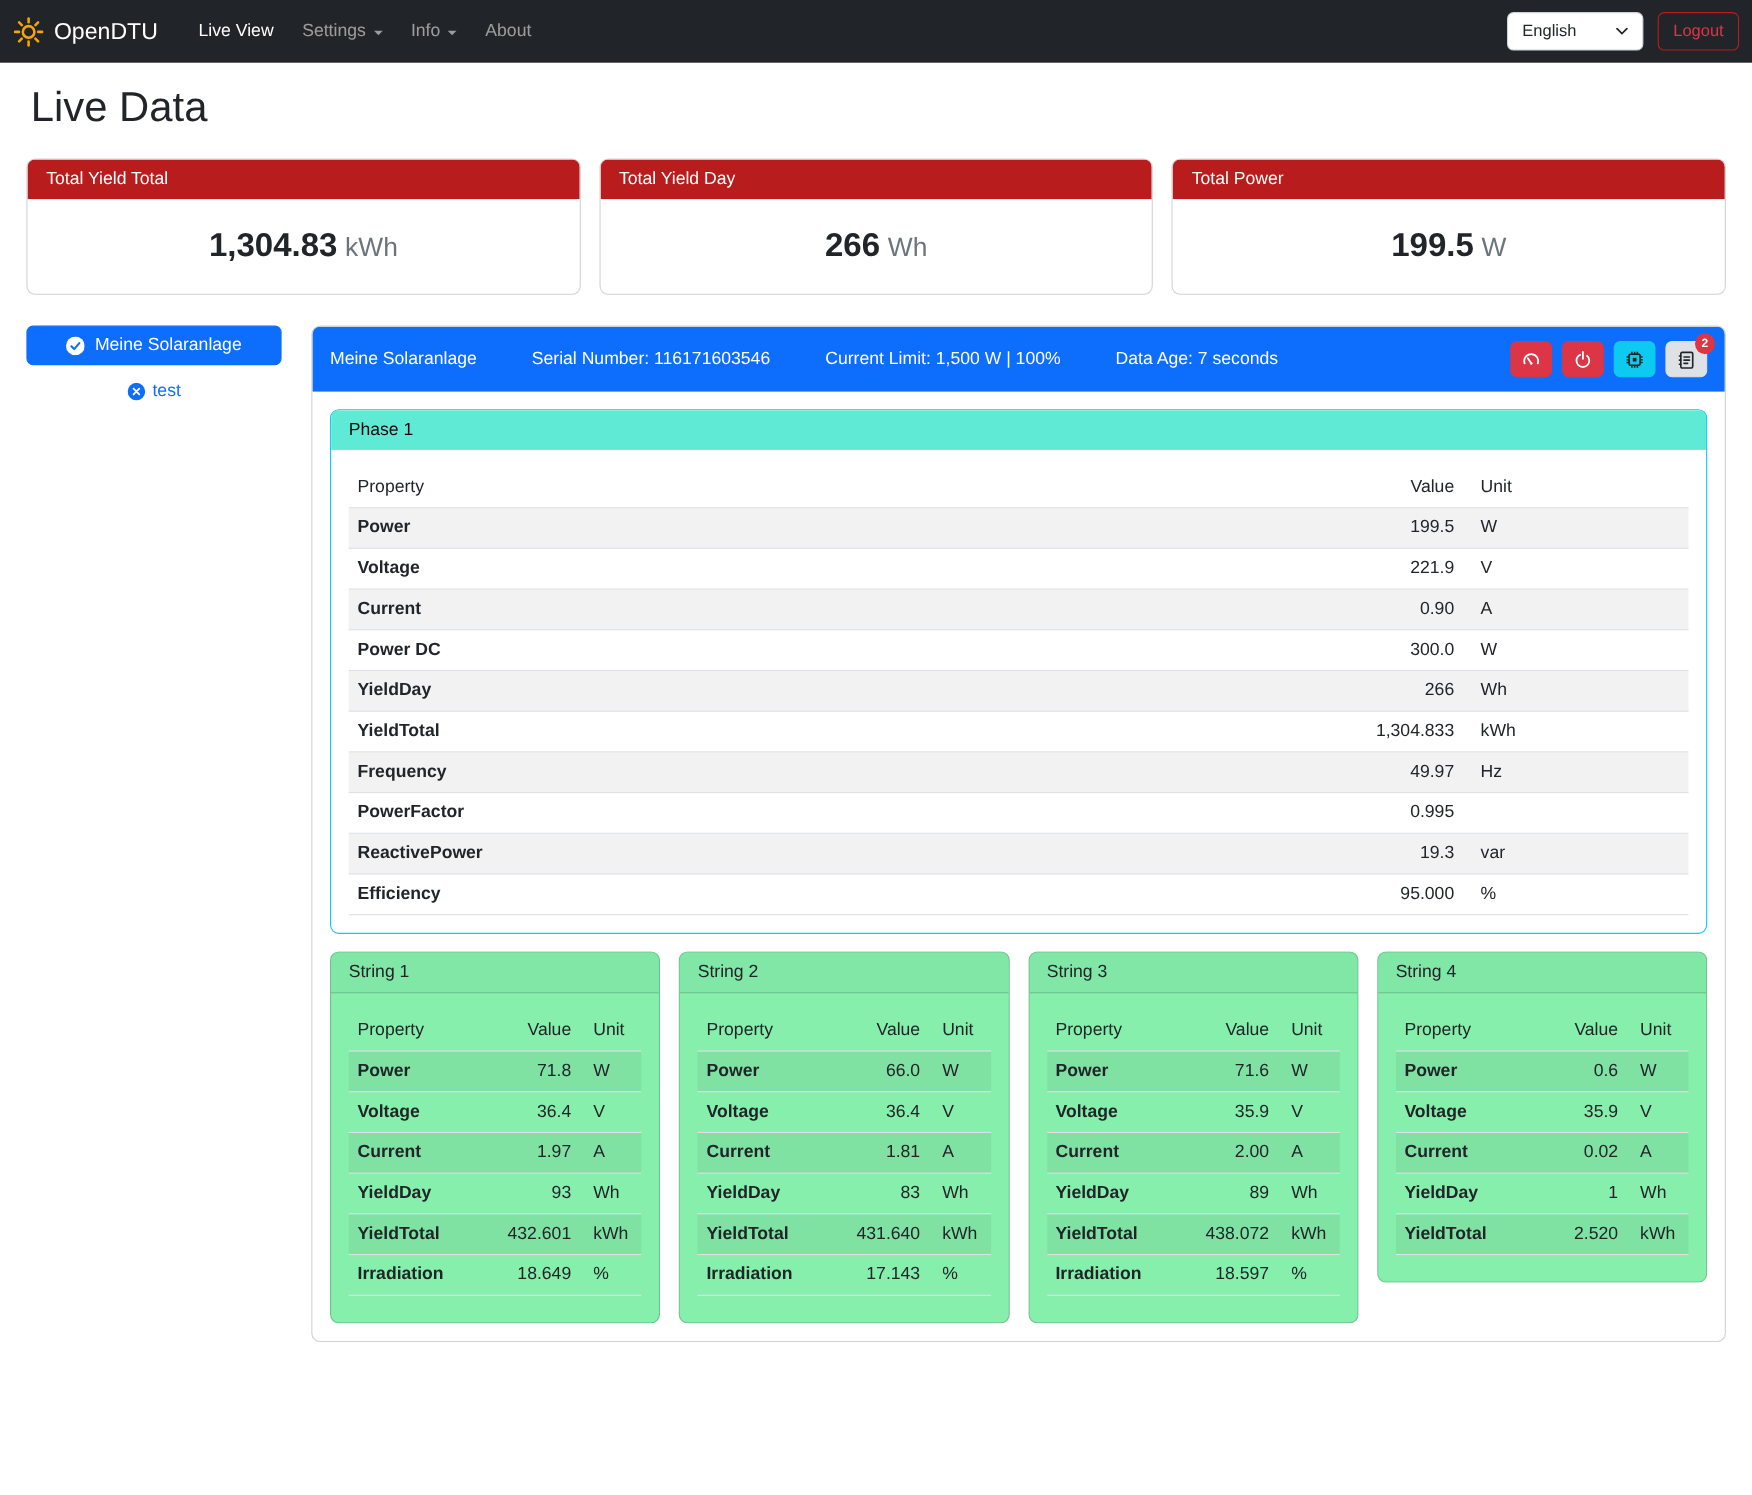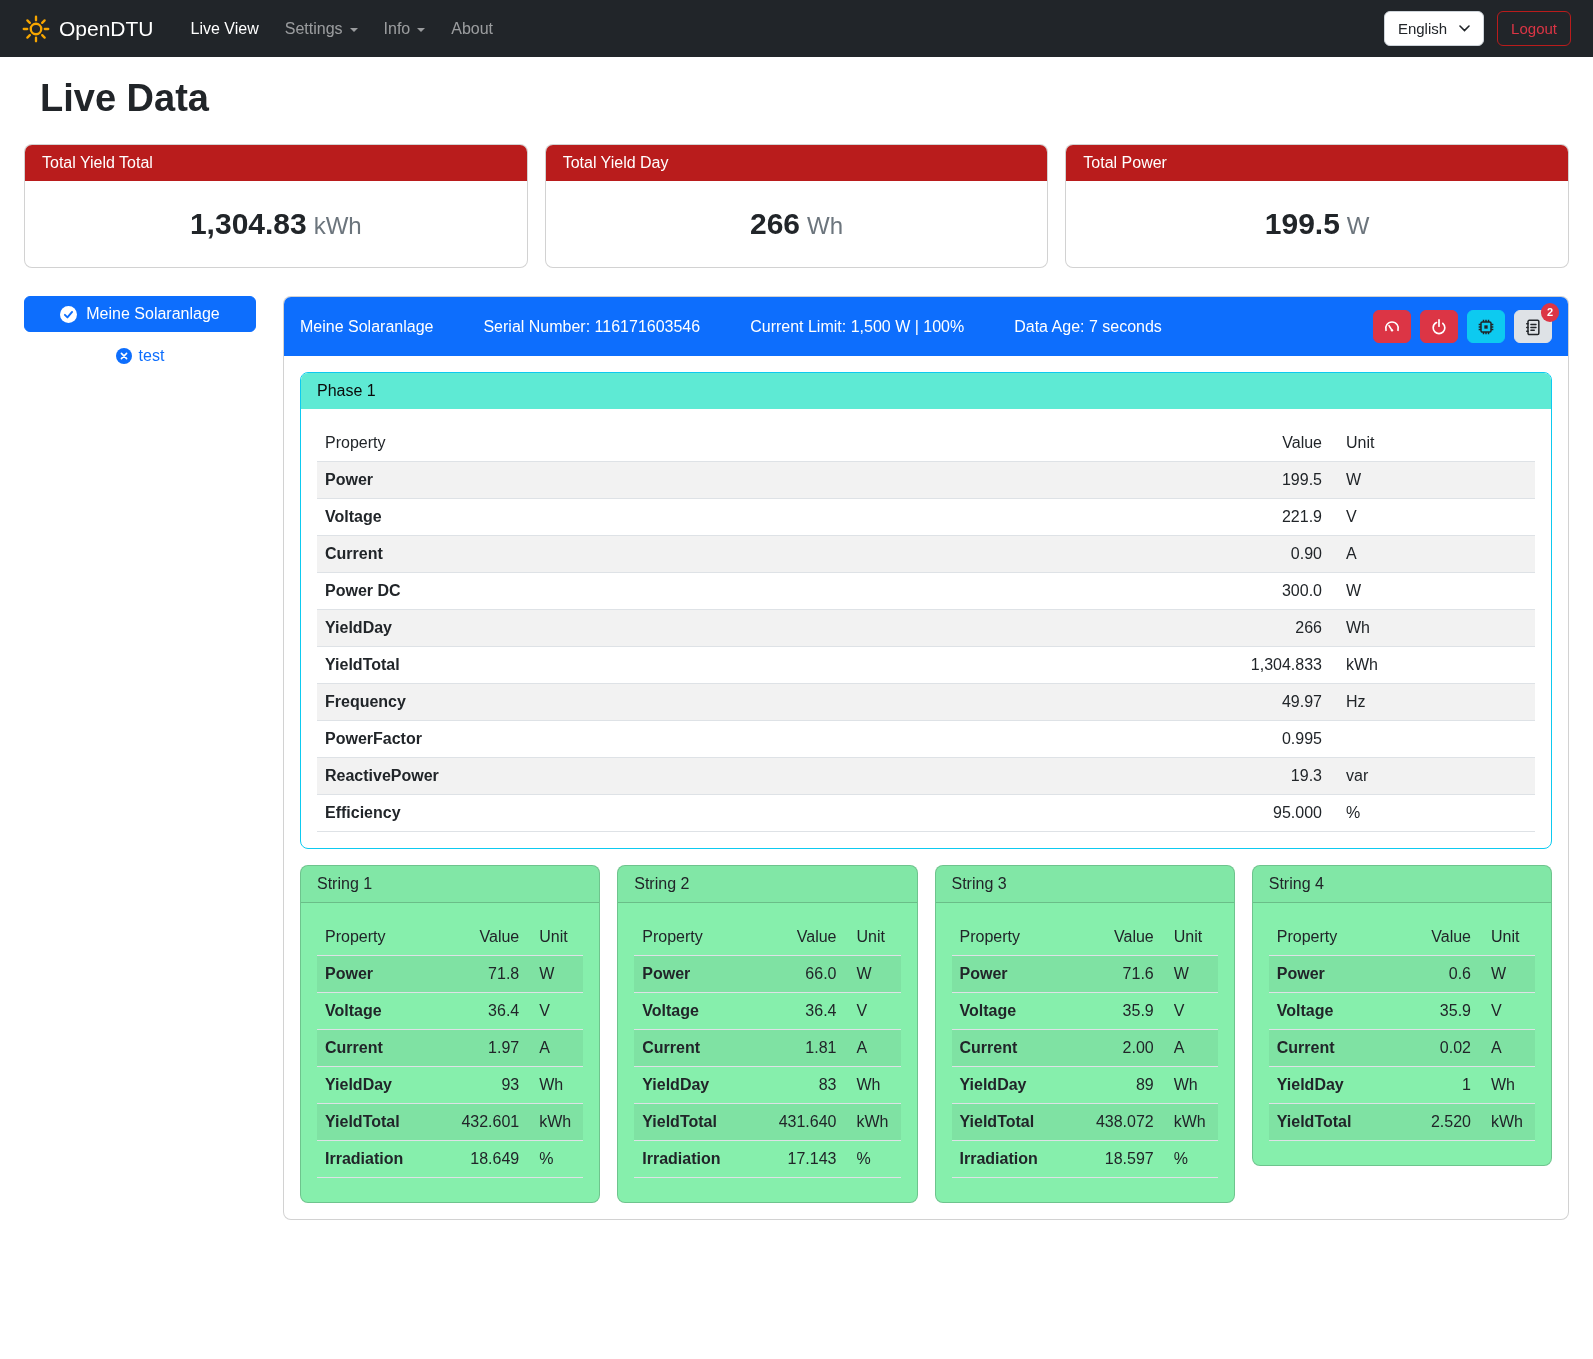--- a/index.html
+++ b/index.html
@@ -10,21 +10,21 @@
     font-family: "Liberation Sans", "DejaVu Sans", sans-serif;
     font-size: 16px;
   }
 
   
   .navbar {
     display: flex;
     align-items: center;
     background: #212529;
     height: 57px;
-    padding: 8px 22px;
+    padding: 8px 12px;
     gap: 6px;
   }
   .brand {
     display: flex;
     align-items: center;
     gap: 9px;
     color: #fff;
     font-size: 21px;
     margin-right: 18px;
     cursor: pointer;
@@ -50,39 +50,39 @@
     margin-top: 2px;
   }
   .nav-right { display: flex; align-items: center; gap: 13px; }
   .lang-select {
     background: #fff;
     border: 1px solid #ced4da;
     border-radius: 6px;
     padding: 8px 13px;
     display: flex;
     align-items: center;
-    gap: 12px;
+    gap: 36px;
     color: #212529;
     font-size: 15px;
     cursor: pointer;
   }
   .logout-btn {
     background: transparent;
     border: 1px solid #b91c1c;
     color: #dc3545;
     border-radius: 6px;
     padding: 8px 13px;
     font-size: 15px;
     cursor: pointer;
     font-family: inherit;
   }
 
   
   .container { padding: 0 24px 8px; }
-  .page-title { font-size: 38px; font-weight: 700; margin: 20px 16px 24px; }
+  .page-title { font-size: 38px; font-weight: 400; margin: 20px 4px 24px; }
 
   .summary-grid { display: grid; grid-template-columns: repeat(3, 1fr); gap: 17px; }
   .card {
     border: 1px solid rgba(0,0,0,.175);
     border-radius: 8px;
     overflow: hidden;
     background: #fff;
   }
   .card-header-success { background: #b91c1c; color: #fff; padding: 9px 17px; }
   .card-body-center { padding: 26px 16px; text-align: center; }

